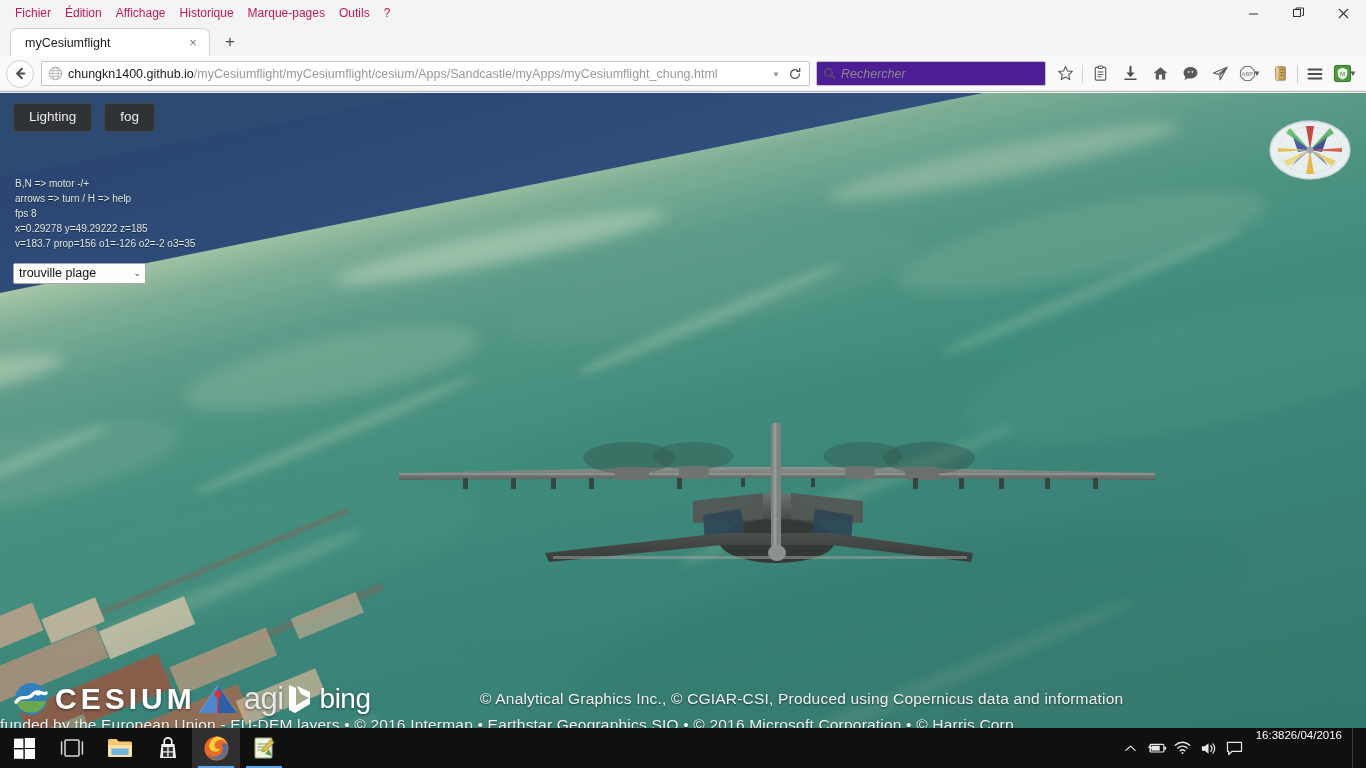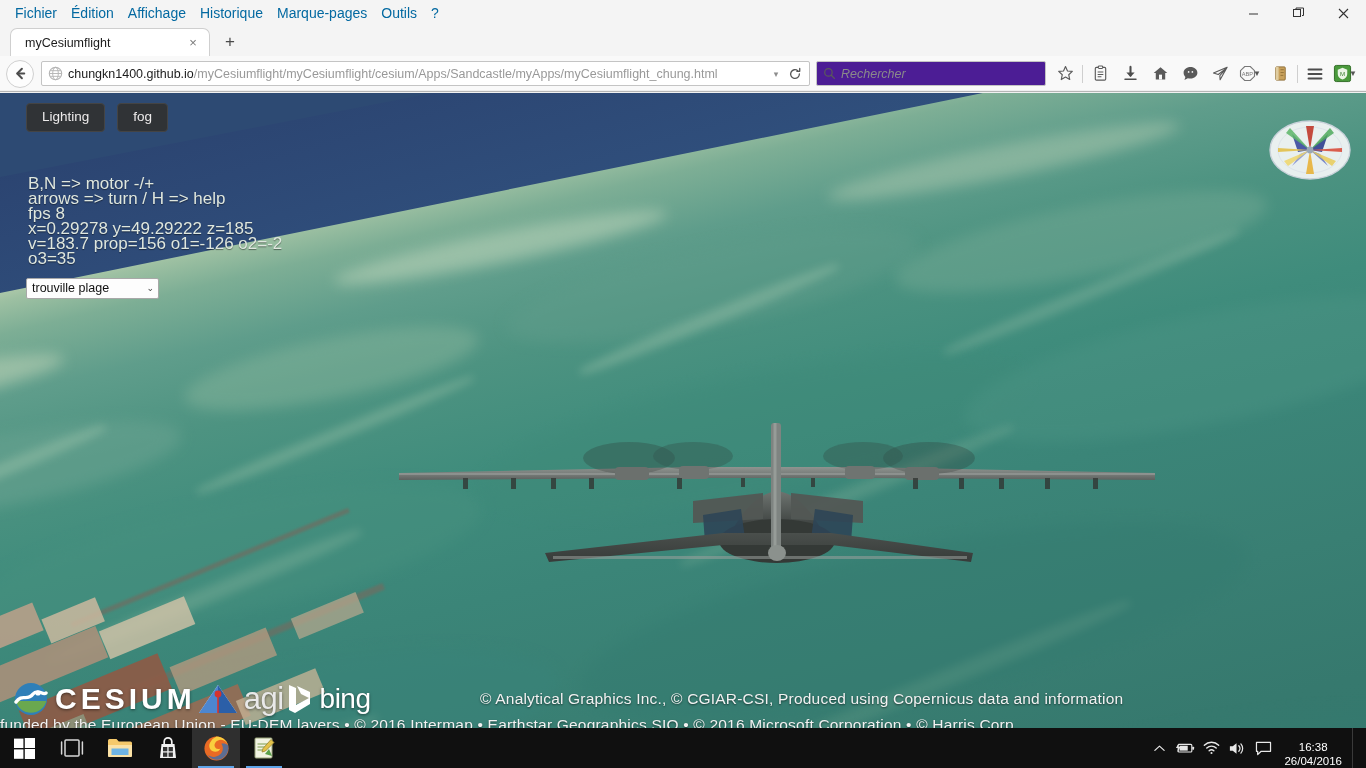--- a/index.html
+++ b/index.html
@@ -13,21 +13,21 @@
   
   .browser {
     position:absolute; left:0; top:0; width:1366px; height:728px;
     background:#f1f1f1;
   }
   .menubar {
     position:relative; height:26px; background:#f4f4f4;
     display:flex; align-items:center; padding-left:8px;
   }
   .menu-item {
-    font-size:14px; color:#0369a1; padding:3px 7px; white-space:nowrap;
+    font-size:12px; color:#be185d; padding:3px 7px; white-space:nowrap;
     cursor:default;
   }
   .win-controls {
     position:absolute; right:0; top:0; height:26px; display:flex;
   }
   .win-btn {
     width:45px; height:26px; display:flex; align-items:center; justify-content:center;
     color:#333;
   }
   .win-btn svg { display:block; }
@@ -135,28 +135,28 @@
     transform:rotate(-11deg);
   }
 
   
   .aircraft {
     position:absolute; left:393px; top:330px; width:768px; height:150px;
   }
   .aircraft svg { display:block; }
 
   
-  .hud { position:absolute; left:26px; top:10px; width:300px; }
+  .hud { position:absolute; left:13px; top:10px; width:300px; }
   .hud-buttons { display:flex; gap:12px; margin-bottom:6px; }
   .hud-btn {
     background:#303336; color:#edebeb; border:1px solid #444;
     border-radius:4px; font-size:13.5px; padding:6px 15px;
     font-family:"Liberation Sans", sans-serif; line-height:1.1;
   }
-  .hud-lines { font-size:17px; color:#dfe7df; line-height:15px;
+  .hud-lines { font-size:10px; color:#dfe7df; line-height:15px;
     text-shadow:0 1px 1px rgba(0,0,0,.45); padding-left:2px;margin-top:44px; }
   .hud-select {
     margin-top:12px; width:133px; height:21px; font-size:12.5px;
     background:#fdfdfd; border:1px solid #a8a8a8; border-radius:2px;
     display:flex; align-items:center; padding:0 4px 0 5px; color:#111;
     font-family:"Liberation Sans", sans-serif;
   }
   .hud-select .lbl { flex:1; white-space:nowrap; overflow:hidden; }
   .hud-select .arw { font-size:9px; color:#444; }
 
@@ -198,22 +198,22 @@
     content:''; position:absolute; bottom:0; left:6px; right:6px; height:2px;
     background:#5ea4e8;
   }
   .tray { margin-left:auto; display:flex; align-items:center; height:40px; padding-right:6px; }
   .tray-icon {
     width:26px; height:40px; display:flex; align-items:center; justify-content:center;
     color:#e8e8e8;
   }
   .clock {
     color:#fff; font-size:11.5px; line-height:14px; text-align:center;
-    padding:16px 10px 0 8px; height:40px; display:flex; flex-direction:column;
-    justify-content:flex-end;
+    padding:0 10px 0 8px; height:40px; display:flex; flex-direction:row;
+    justify-content:center;
   }
   .show-desktop { width:8px; height:40px; border-left:1px solid #3a3a3a; }
 </style>
 </head>
 <body>
 
 <div id="app">
 
   <div class="browser">
 

